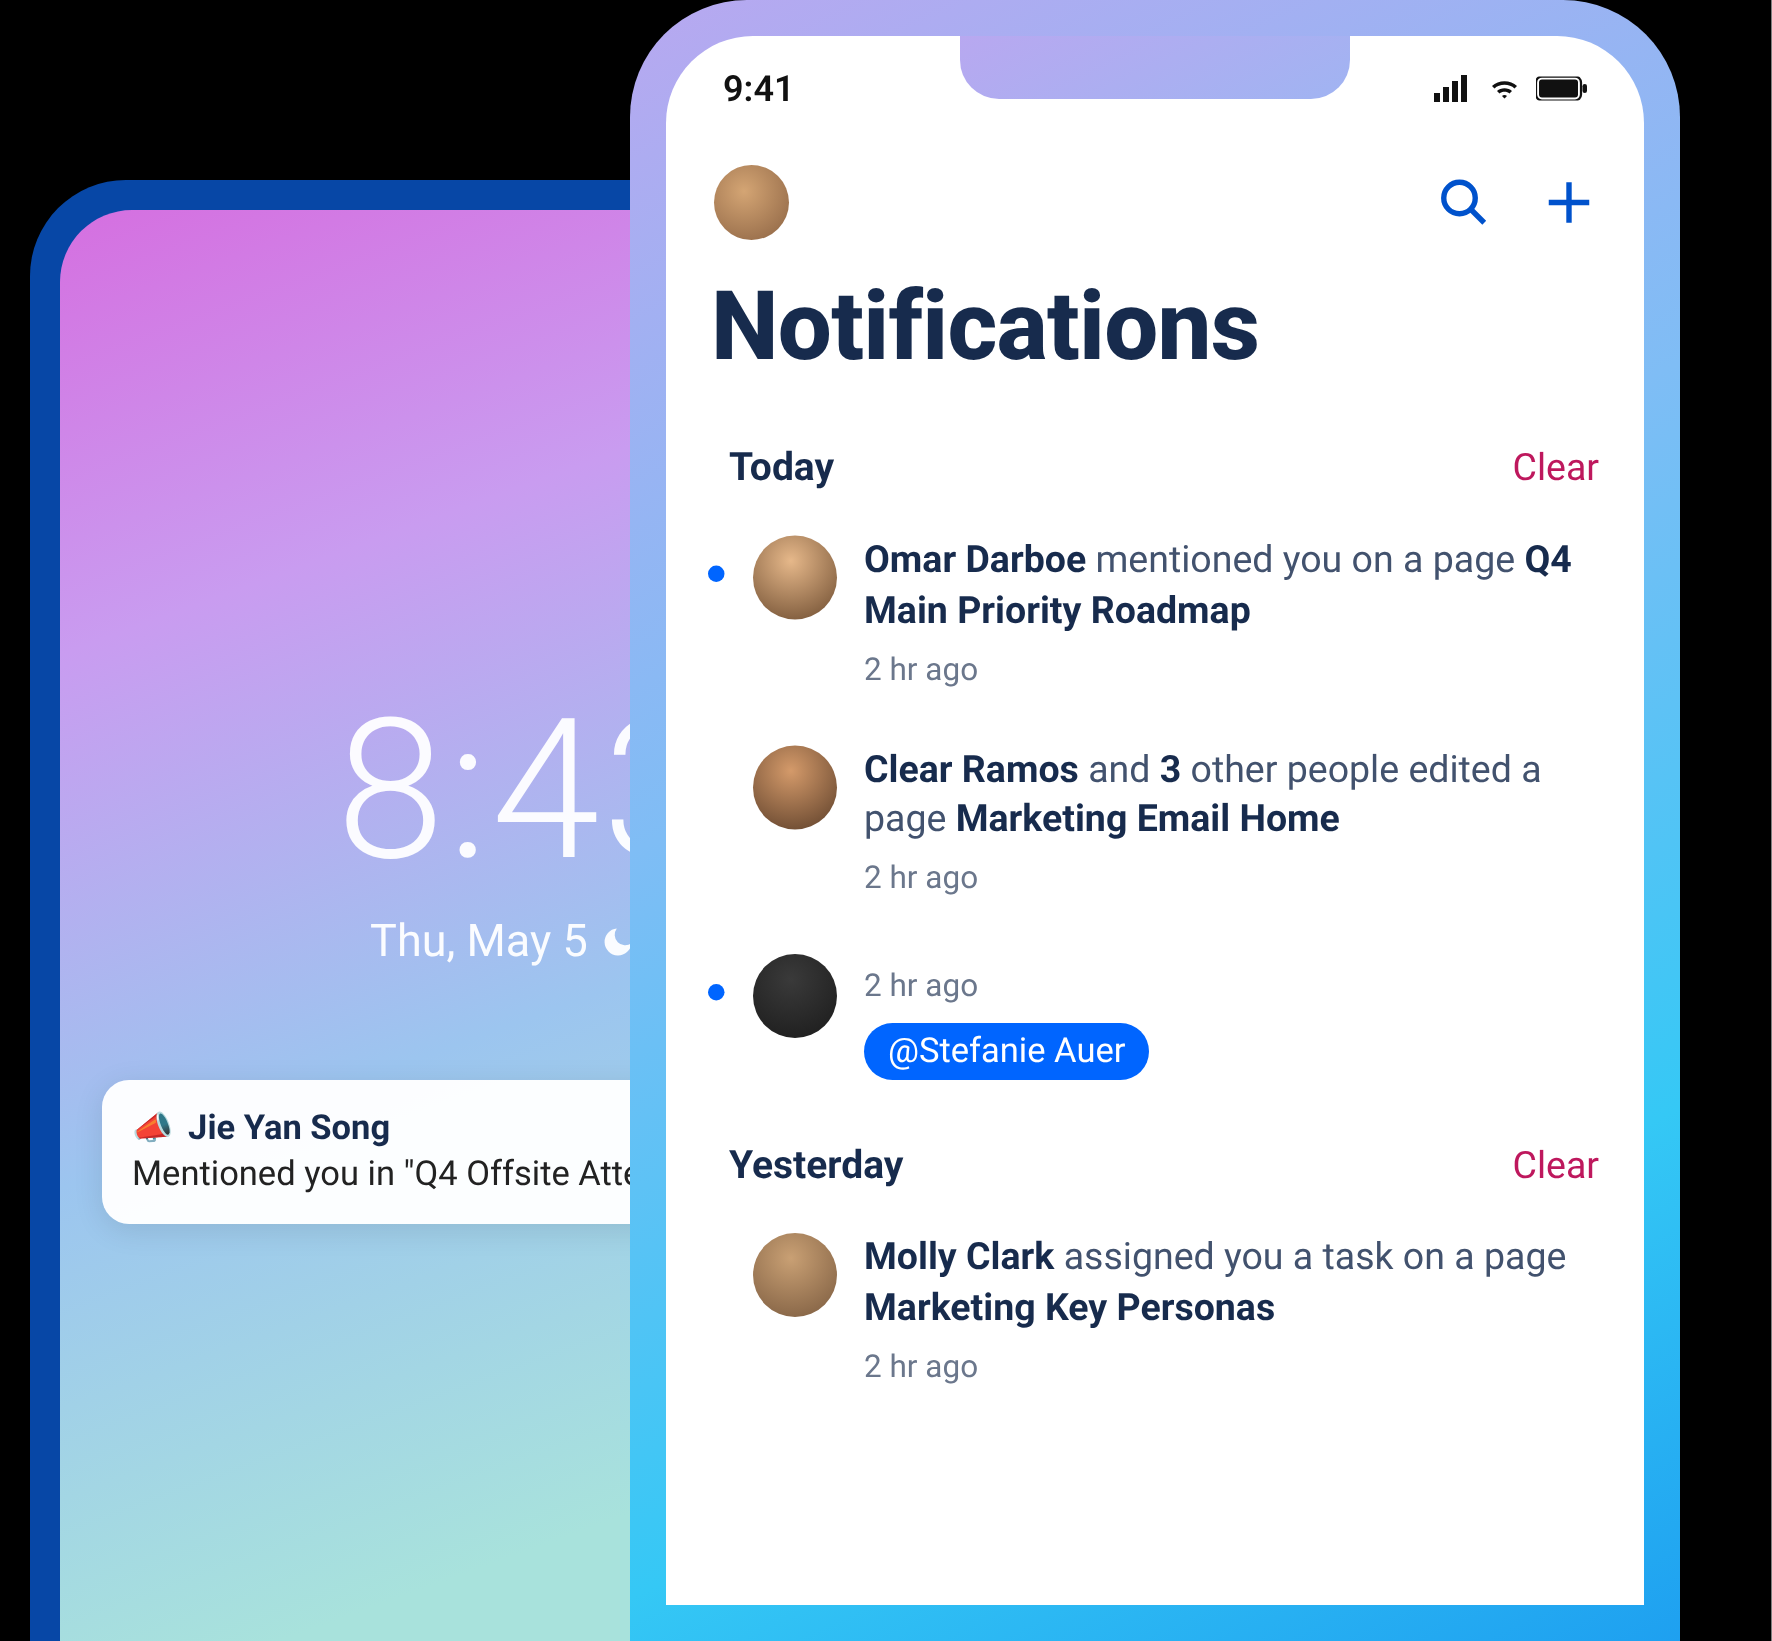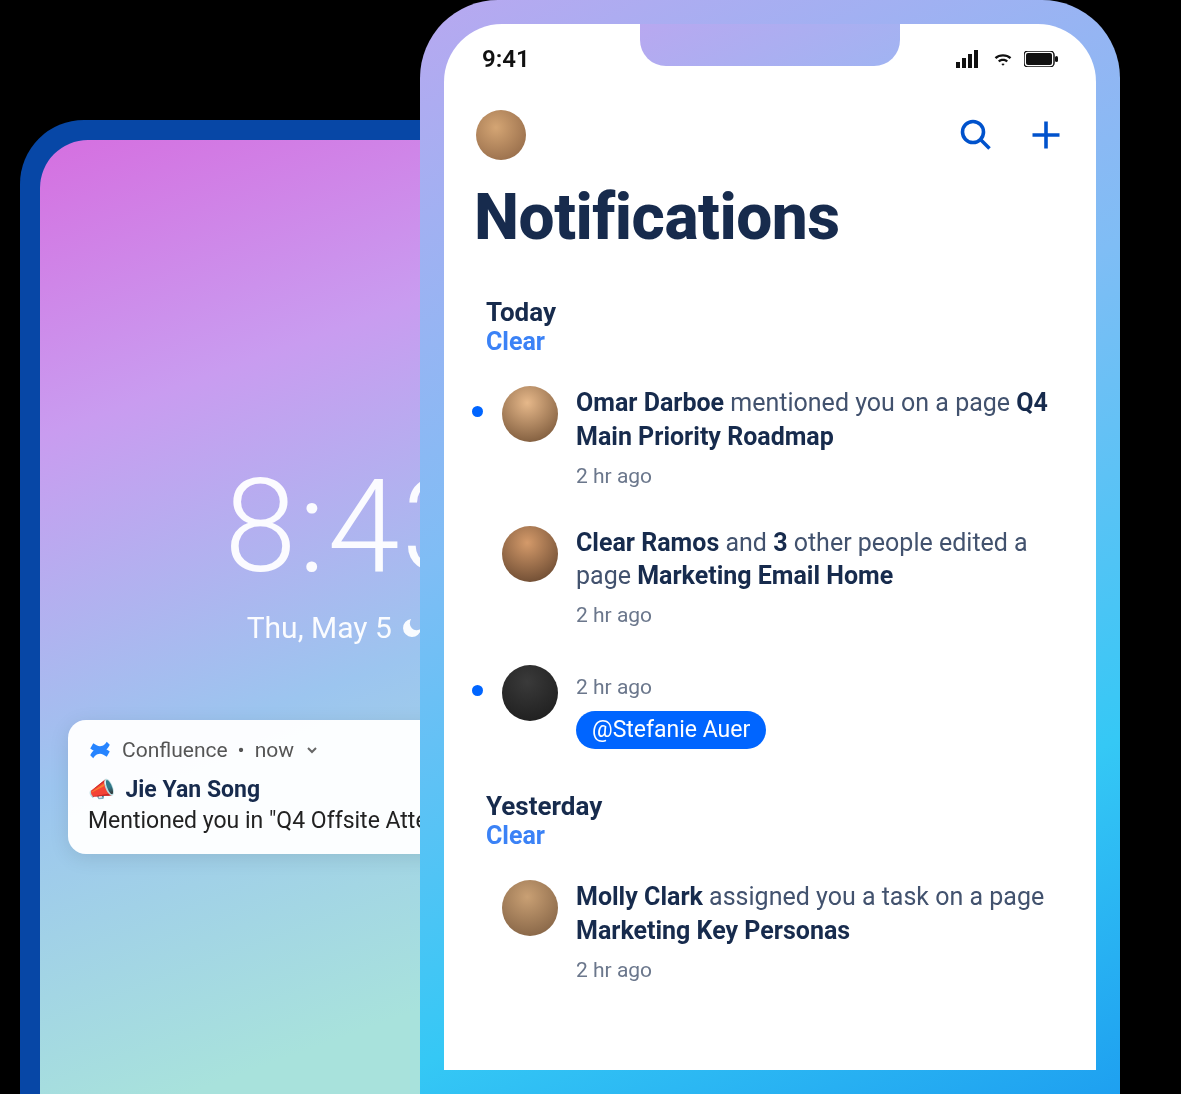--- a/index.html
+++ b/index.html
@@ -159,24 +159,23 @@
     color: #172b4d;
     padding: 6px 4px 36px 4px;
     letter-spacing: -0.5px;
   }
 
   .section-header {
     display:flex;
     justify-content: space-between;
     align-items: baseline;
     padding: 6px 4px 10px 16px;
-    flex-direction: column;
   }
   .section-title { font-size: 26px; font-weight:700; color:#172b4d; }
-  .clear-link { font-size: 25px; color:#3b82f6; font-weight:700; cursor:pointer; }
+  .clear-link { font-size: 25px; color:#be185d; font-weight:400; cursor:pointer; }
 
   .notif {
     display:flex;
     align-items:flex-start;
     padding: 20px 0 18px 0;
     gap: 18px;
   }
   .dot-col { width: 14px; display:flex; justify-content:center; padding-top:20px; flex-shrink:0;}
   .unread-dot { width:11px; height:11px; border-radius:50%; background:#0065ff; }
   .avatar {
@@ -208,32 +207,20 @@
   <div class="phone-back-screen">
     <div class="lock-time">8:43</div>
     <div class="lock-date">
       <span>Thu, May 5</span>
       <svg width="24" height="24" viewBox="0 0 24 24" fill="rgba(255,255,255,0.95)">
           <path d="M21 12.8A9 9 0 1111.2 3a7 7 0 009.8 9.8z"></path>
         </svg>
       <span>71°F</span>
     </div>
     <div class="lock-notif">
-      <div class="lock-notif-header">
-        <svg class="conf-icon" viewBox="0 0 32 32">
-            <path fill="#2684ff" d="M3 23c2-4 6-10 14-10 5 0 9 3 12 5l-4 7c-3-2-6-4-9-4-5 0-8 4-9 6z"></path>
-            <path fill="#2684ff" d="M29 9c-2 4-6 10-14 10-5 0-9-3-12-5l4-7c3 2 6 4 9 4 5 0 8-4 9-6z"></path>
-          </svg>
-        <span>Confluence</span>
-        <span>•</span>
-        <span>now</span>
-        <svg width="16" height="16" viewBox="0 0 24 24" fill="none" stroke="#666" stroke-width="3">
-            <path d="M6 9l6 6 6-6"></path>
-          </svg>
-      </div>
       <div class="lock-notif-title-row">
         <span class="mega-icon">📣</span>
         <span class="lock-notif-title">Jie Yan Song</span>
       </div>
       <div class="lock-notif-body">Mentioned you in "Q4 Offsite Attende</div>
     </div>
   </div>
 </div>
 
 <div class="phone-front">

